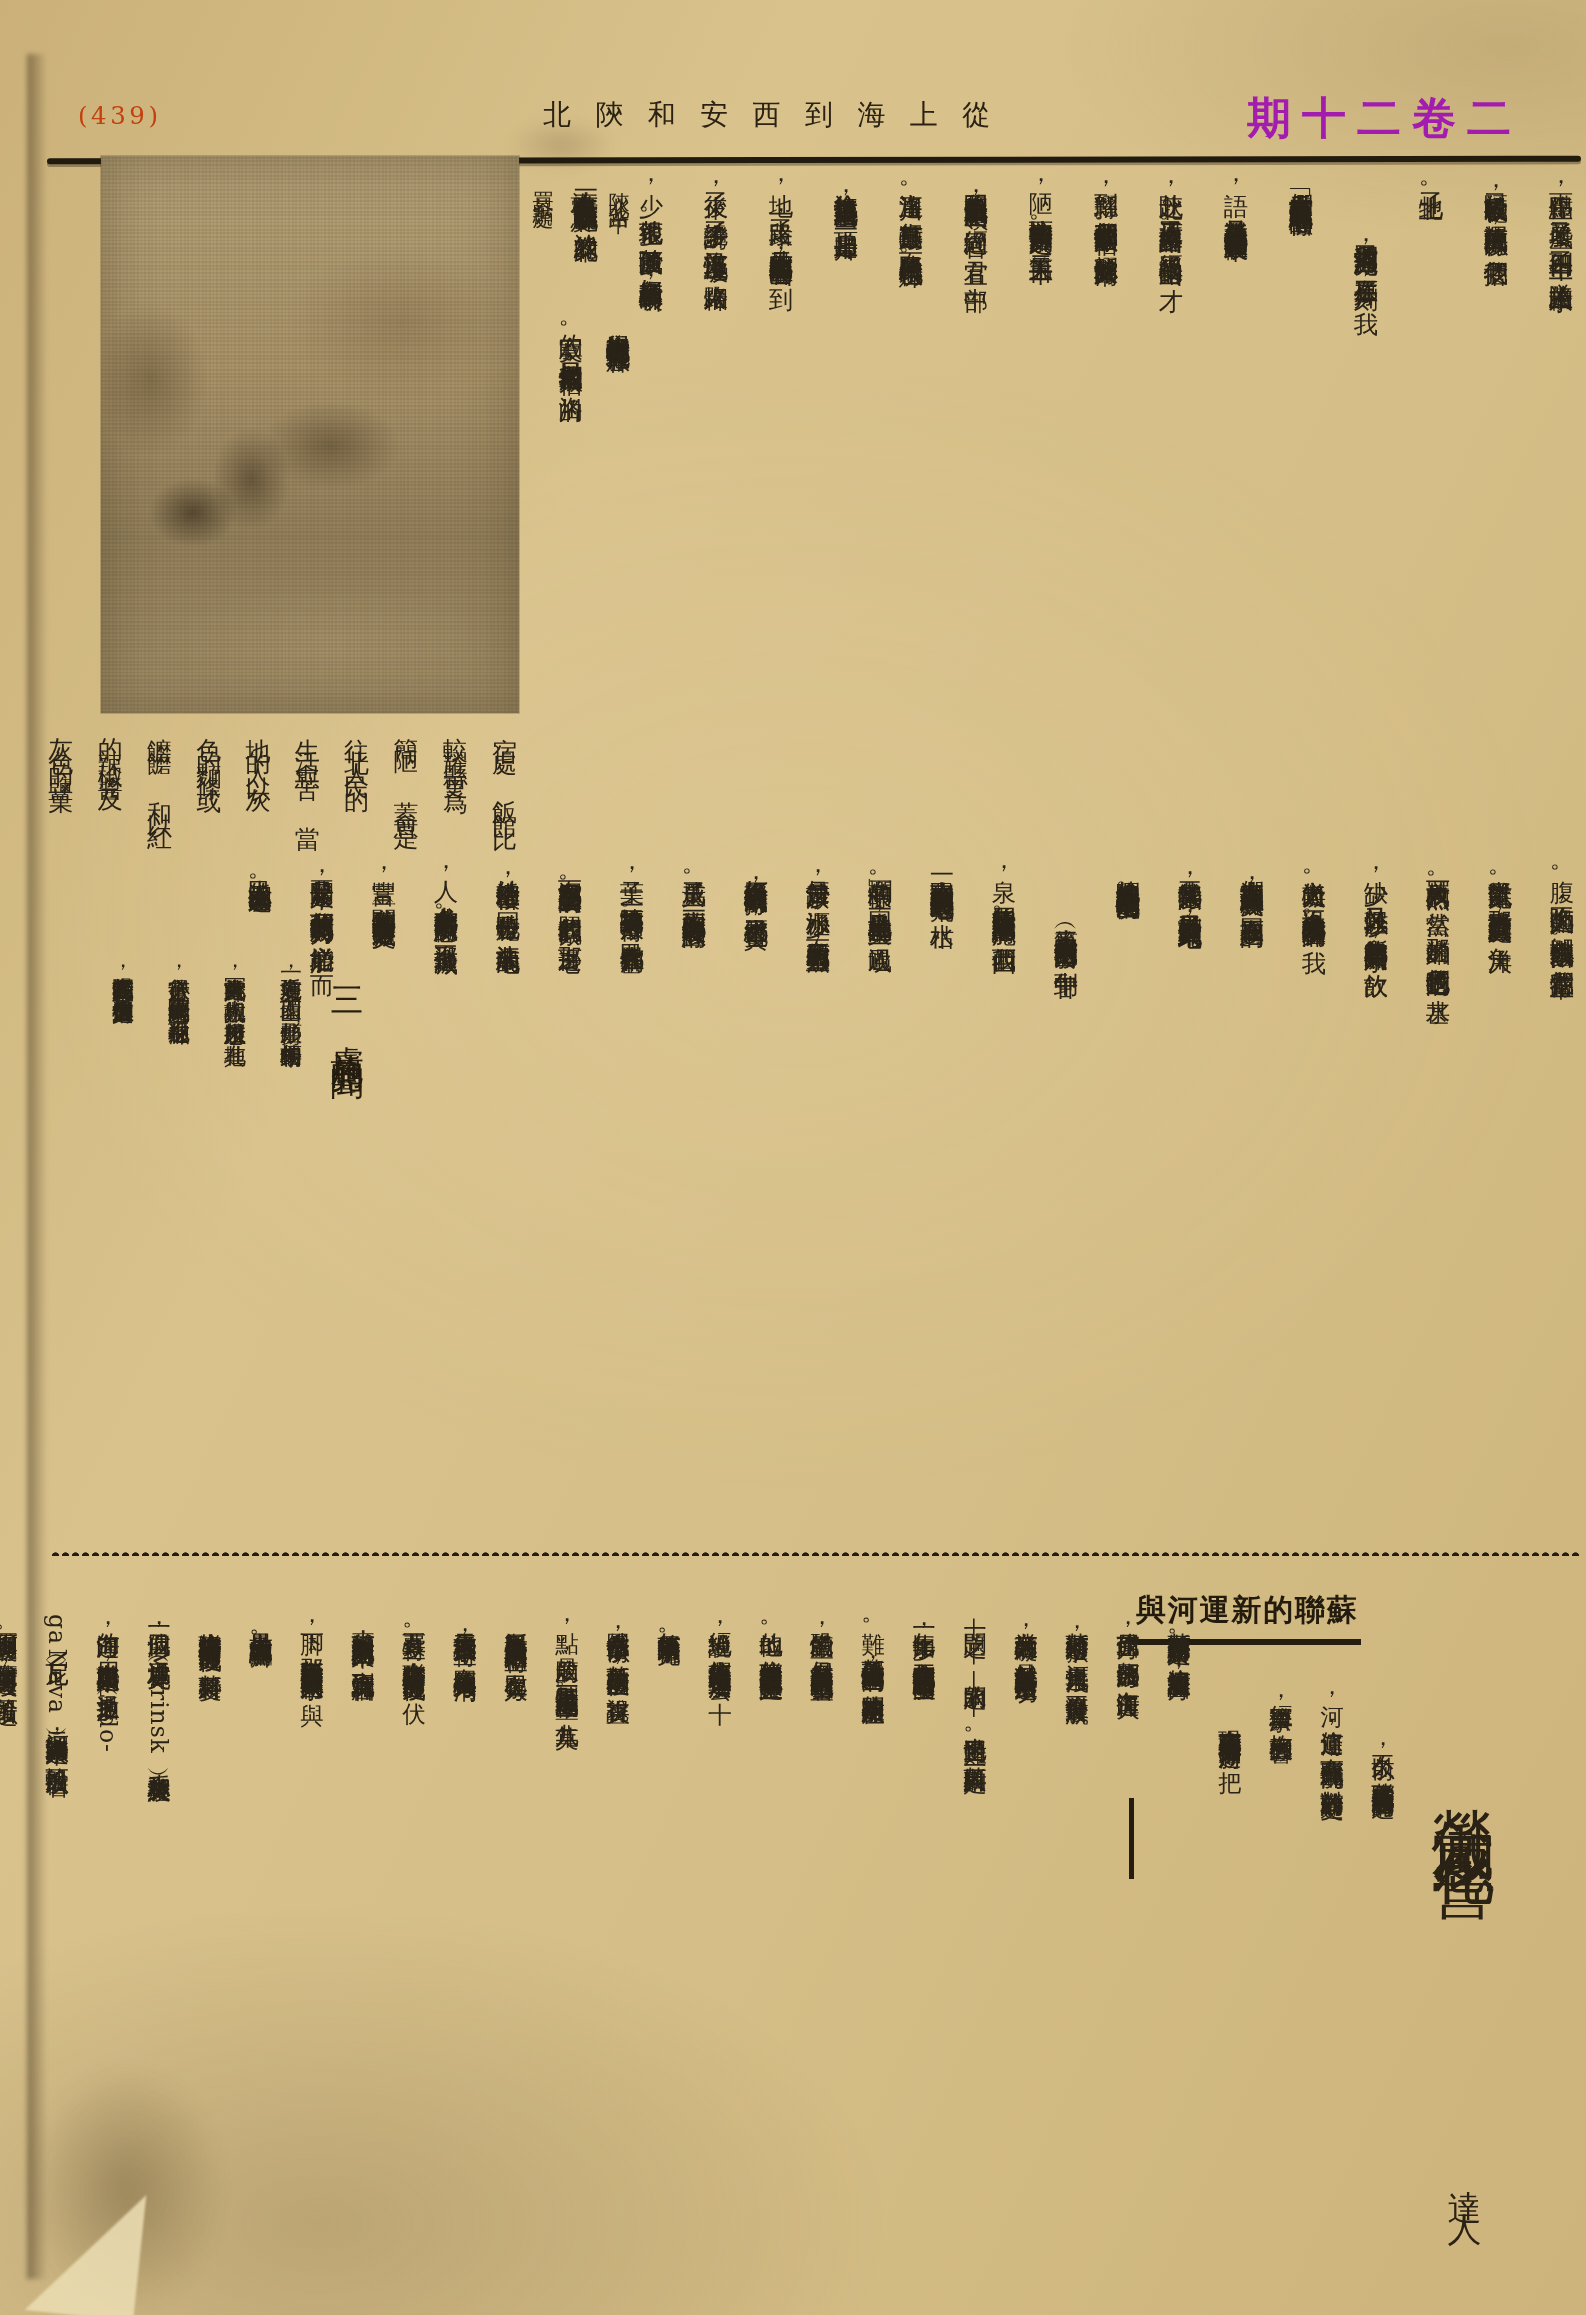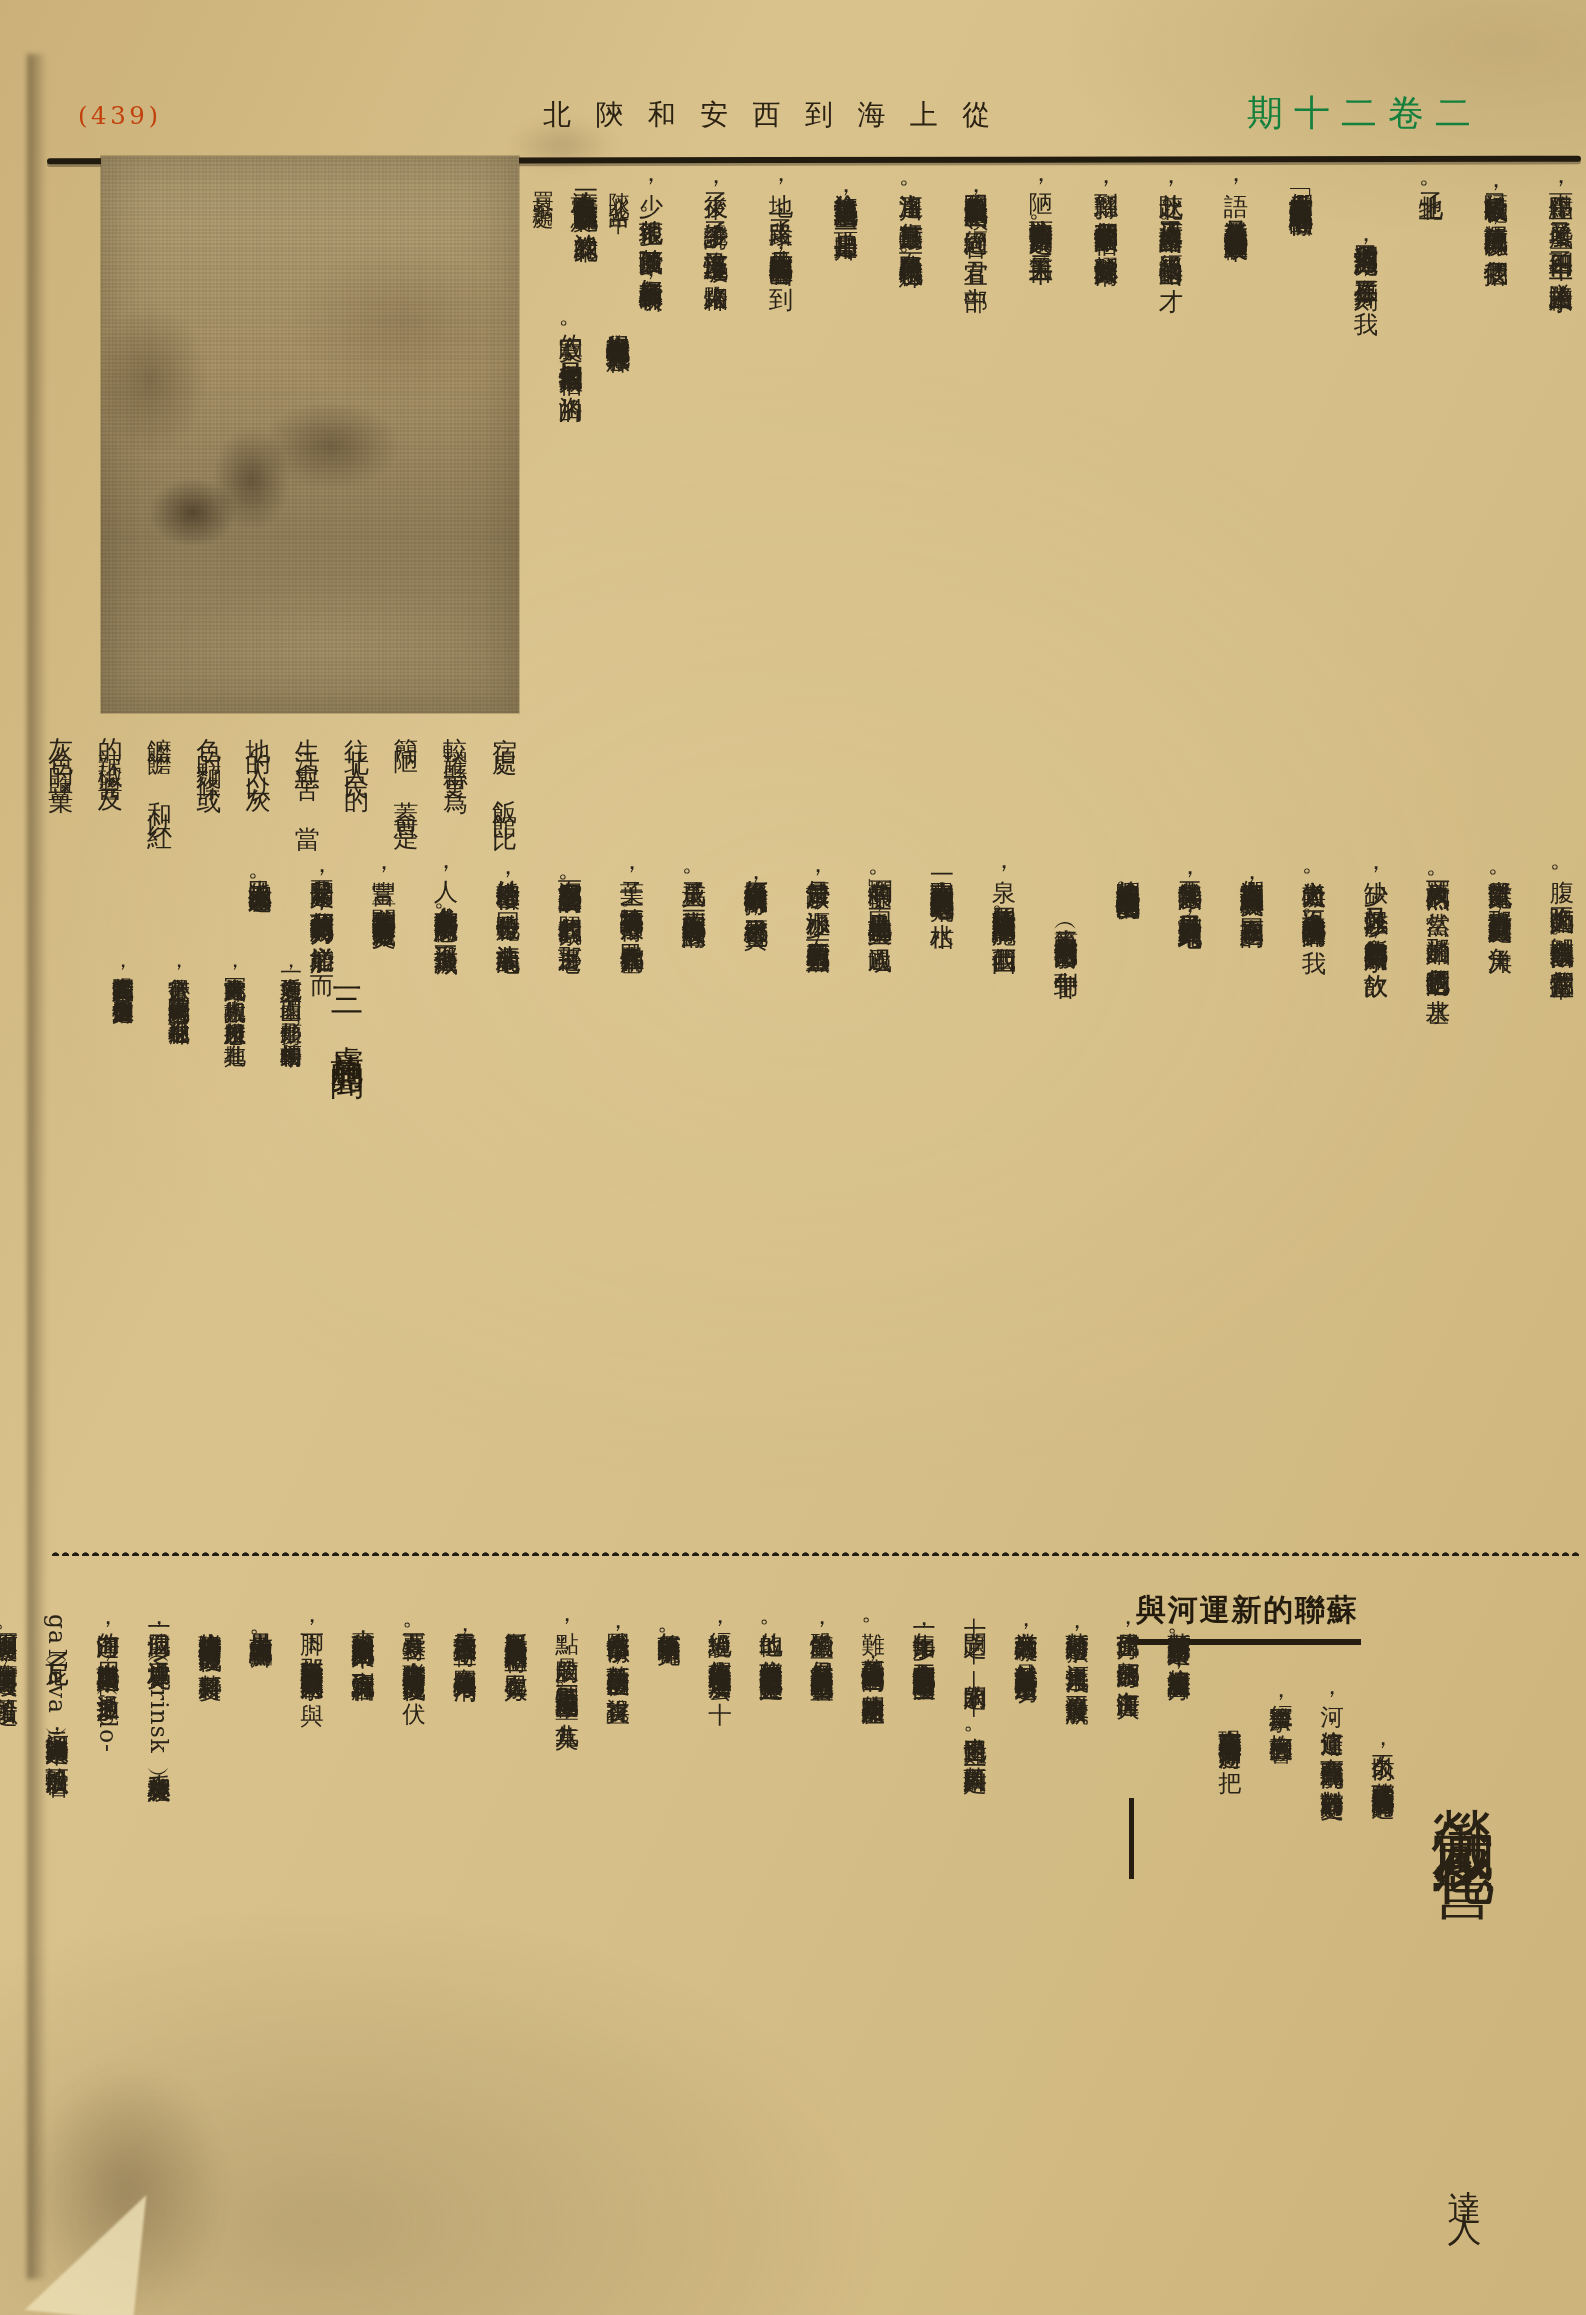--- a/index.html
+++ b/index.html
@@ -13,21 +13,21 @@
     font-family:"DejaVu Serif","Liberation Serif",serif;
     color:#2a2318;
   }
   .abs{position:absolute;}
   .vtext{writing-mode:vertical-rl;text-orientation:mixed;}
   .vcol{height:100%;overflow:hidden;}
 
   
   .page-num{left:78px;top:101px;font-size:24.4px;letter-spacing:3.6px;color:#c2410c;}
   .running-title{left:543px;top:96px;width:507px;text-align:left;font-size:28px;letter-spacing:24.4px;white-space:nowrap;color:#2b2214;}
-  .issue-label{left:1247px;top:89px;font-size:36px;font-weight:normal;letter-spacing:11px;white-space:nowrap;color:#15803d;}
+  .issue-label{left:1247px;top:89px;font-size:44px;font-weight:bold;letter-spacing:11px;white-space:nowrap;color:#a21caf;}
   .rule-top{left:47px;top:157px;width:1534px;height:6.3px;background:#211a0f;border-radius:3.6px;transform:rotate(-.1deg);box-shadow:0 2.7px 0 rgba(33,26,15,.35);}
 
   
   .photo{left:101px;top:156px;width:418px;height:557px;
     background:
       radial-gradient(ellipse 63px 49px at 22% 64%, rgba(38,28,16,.55), transparent 70%),
       radial-gradient(ellipse 54px 72px at 36% 58%, rgba(48,36,20,.45), transparent 72%),
       radial-gradient(ellipse 100px 63px at 55% 52%, rgba(58,44,24,.40), transparent 70%),
       radial-gradient(ellipse 81px 109px at 12% 40%, rgba(70,54,30,.35), transparent 70%),
       radial-gradient(ellipse 154px 100px at 72% 30%, rgba(140,118,82,.55), transparent 75%),

